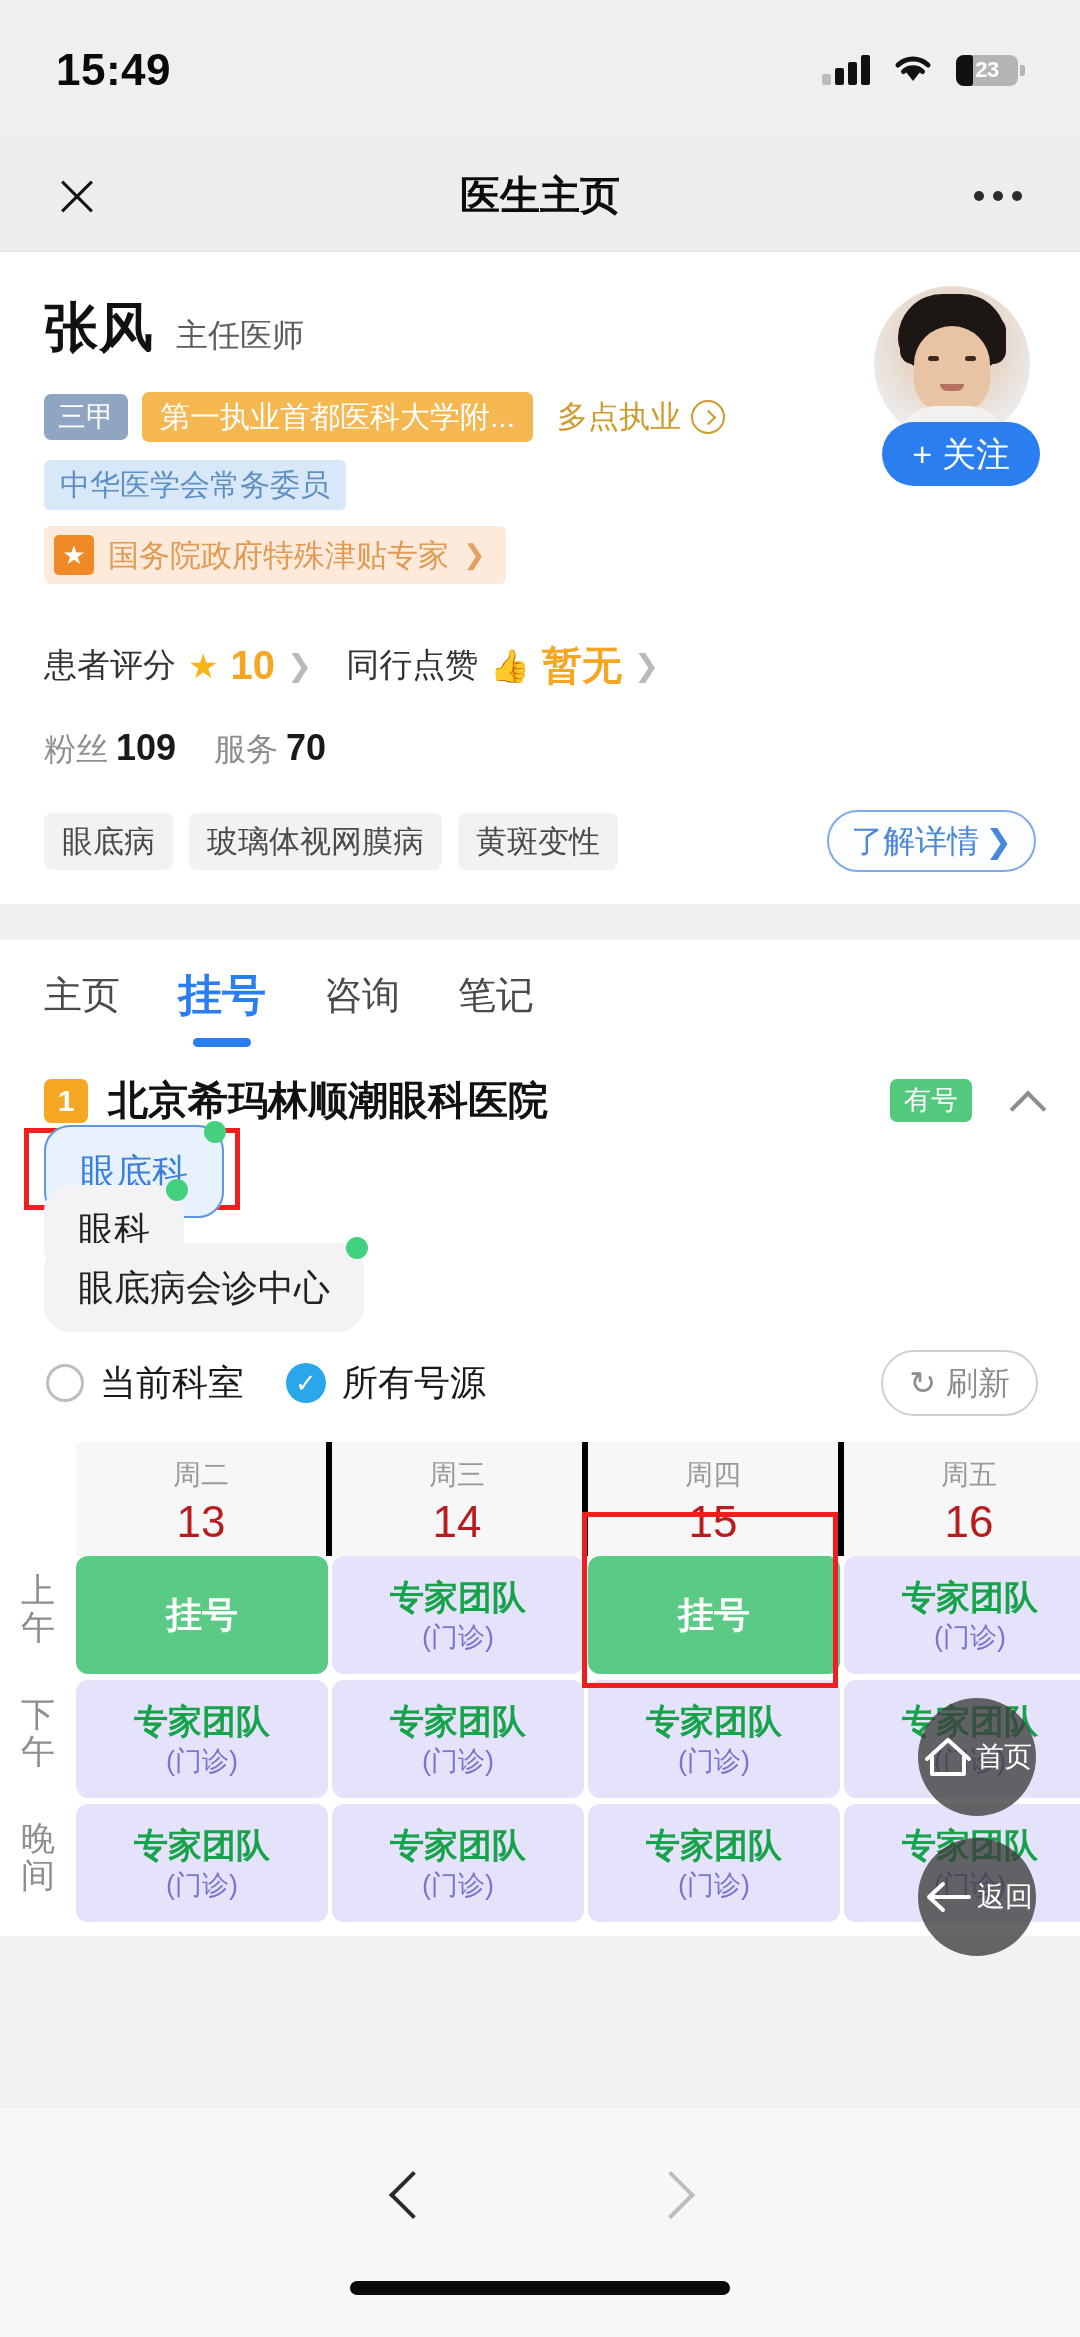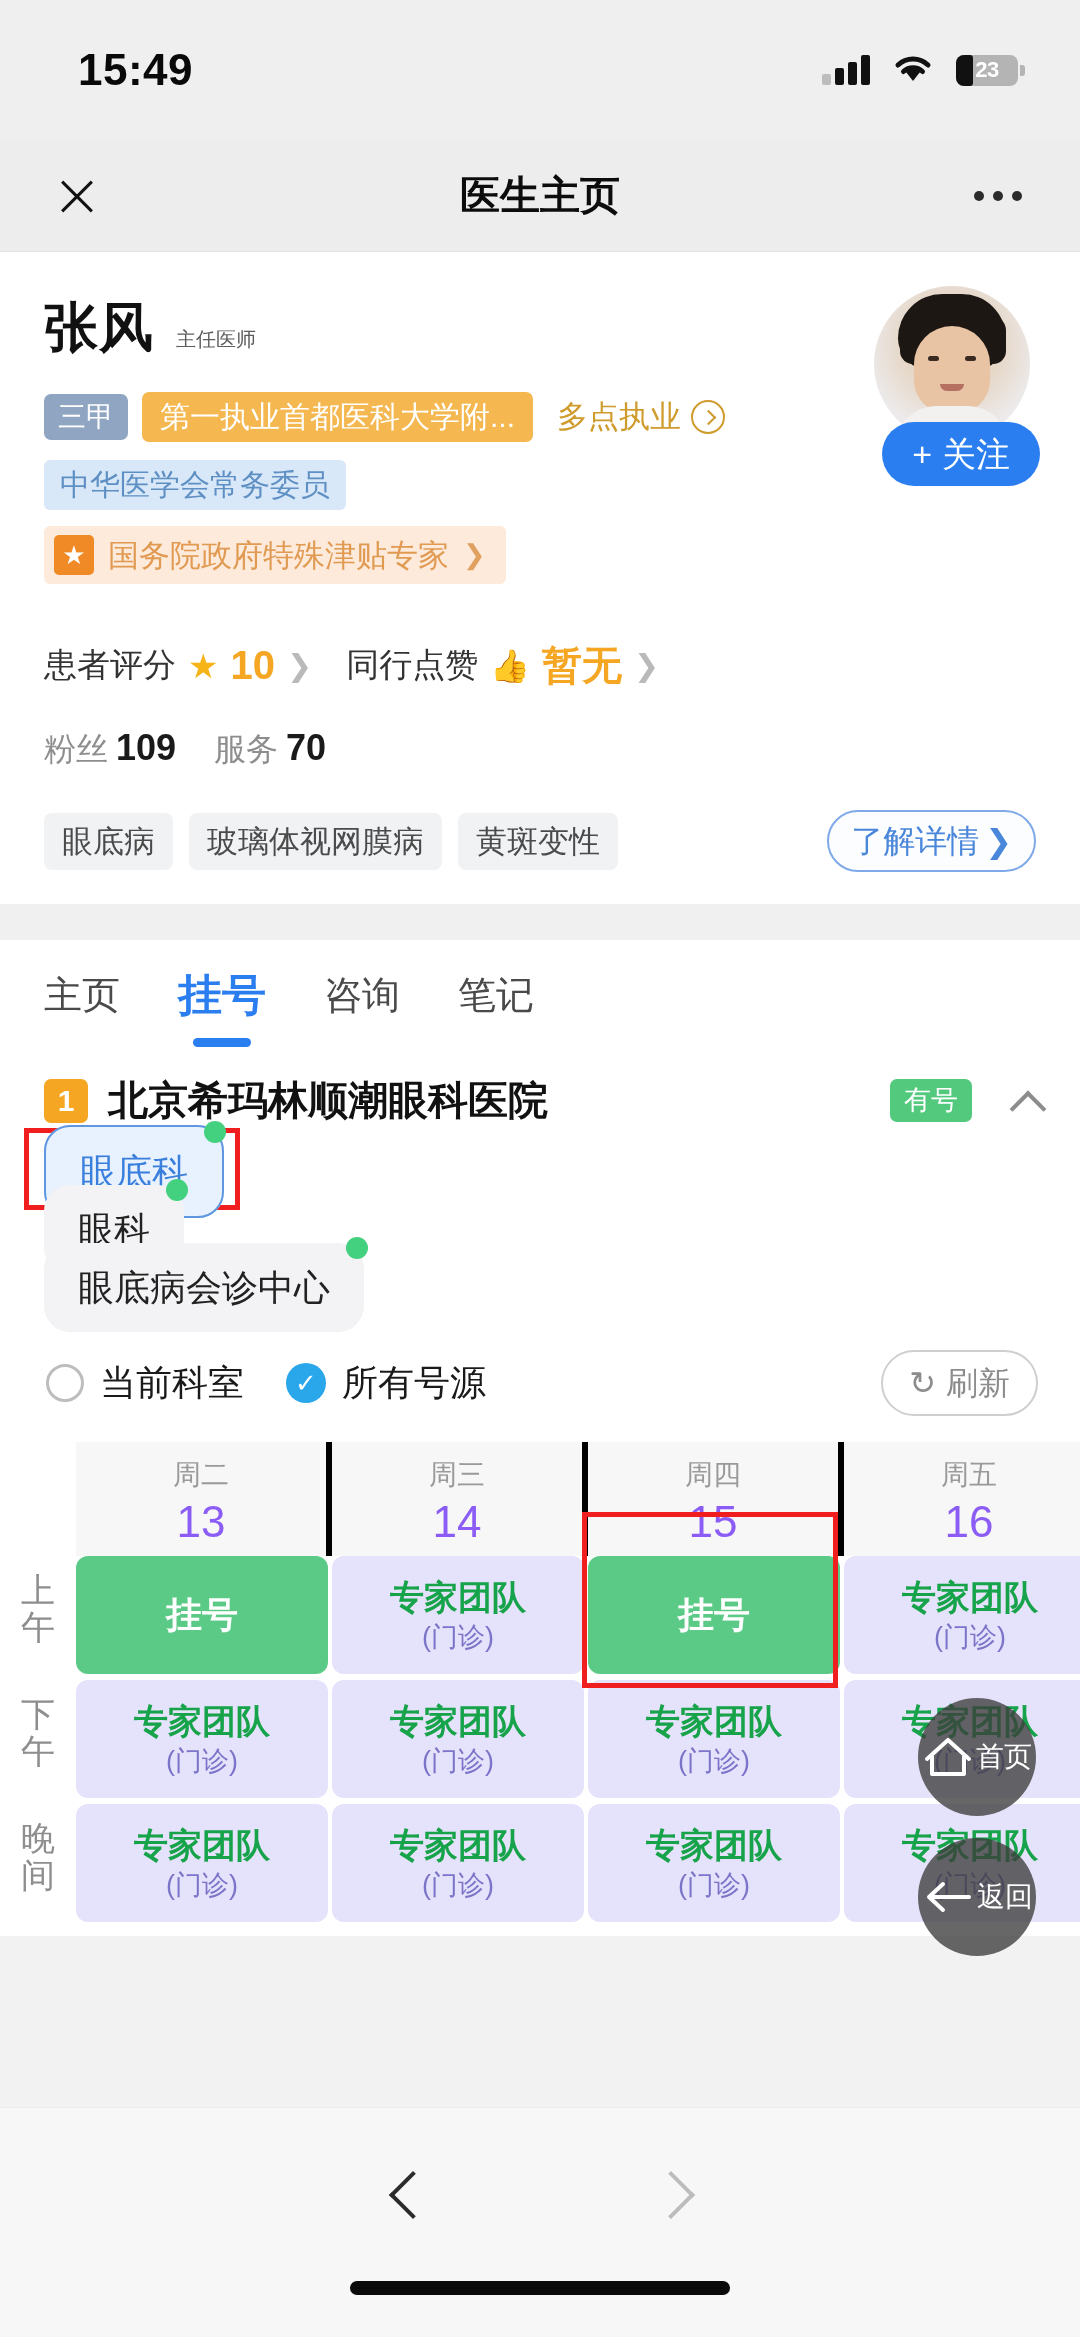--- a/index.html
+++ b/index.html
@@ -7,21 +7,21 @@
   body {
     font-family:"Liberation Sans","DejaVu Sans",sans-serif;
     background:#f2f2f2; color:#1a1a1a;
     position:relative; overflow:hidden;
   }
 
   
   .statusbar {
     height:140px; background:#efefef;
     display:flex; align-items:center; justify-content:space-between;
-    padding:0 62px 0 78px;
+    padding:0 62px 0 56px;
   }
   .status-time { font-size:44px; font-weight:700; letter-spacing:0.5px; color:#090909; }
   .status-icons { display:flex; align-items:center; gap:22px;justify-content:center; }
   .sig { display:flex; align-items:flex-end; gap:4px; height:30px; }
   .sig i { display:block; width:9px; background:#111; border-radius:2px; }
   .sig i:nth-child(1){ height:11px; }
   .sig i:nth-child(2){ height:17px; }
   .sig i:nth-child(3){ height:23px; }
   .sig i:nth-child(4){ height:30px; }
   .sig .lo { background:#bdbdbd; }
@@ -60,21 +60,21 @@
   }
   .nav-more {
     position:absolute; right:58px; display:flex; gap:9px; align-items:center;
   }
   .nav-more i { width:10px; height:10px; border-radius:50%; background:#2b2b2b; display:block; }
 
   
   .card { background:#fff; padding:40px 44px 32px 44px; position:relative; }
   .name-row { display:flex; align-items:baseline; gap:22px; }
   .d-name { font-size:54px; font-weight:700; color:#111; letter-spacing:1px; }
-  .d-title { font-size:20px; color:#5d5d5d; }
+  .d-title { font-size:32px; color:#5d5d5d; }
 
   .tagline { display:flex; align-items:center; gap:14px; margin-top:27px; }
   .tag-grade {
     background:#8fa5c1; color:#fff; font-size:28px;
     padding:9px 14px; border-radius:7px; line-height:1;
   }
   .tag-hospital {
     background:#f5b74f; color:#fff; font-size:30px;
     padding:10px 18px; border-radius:7px; line-height:1;
     max-width:436px; overflow:hidden; white-space:nowrap; text-overflow:ellipsis;
@@ -262,21 +262,21 @@
     align-items:center; justify-content:center;
     font-size:34px; color:#8e8e8e; line-height:1.08; margin-bottom:6px;
   }
   .gridcol { flex:1; overflow:hidden; }
   .daysrow { display:flex; background:#f7f7f7; }
   .day {
     width:256px; flex:0 0 256px; text-align:center; padding:14px 0 12px 0;
     background:#f7f7f7; border-right:6px solid #000000;
   }
   .day .dw { font-size:28px; color:#9a9a9a; }
-  .day .dd { font-size:44px; color:#8b5cf6; margin-top:6px; line-height:1; }
+  .day .dd { font-size:44px; color:#b91c1c; margin-top:6px; line-height:1; }
   .slotrow { display:flex; }
   .cellwrap { width:256px; flex:0 0 256px; padding:0 4px 6px 0; position:relative; }
   .cell {
     height:118px; border-radius:12px;
     display:flex; flex-direction:column;
     align-items:center; justify-content:center; line-height:1.12;
   }
   .cell.reg { background:#5bca87; }
   .cell.reg .t1 { color:#fff; font-size:36px; font-weight:700; }
   .cell.team { background:#e5e2fb; }

